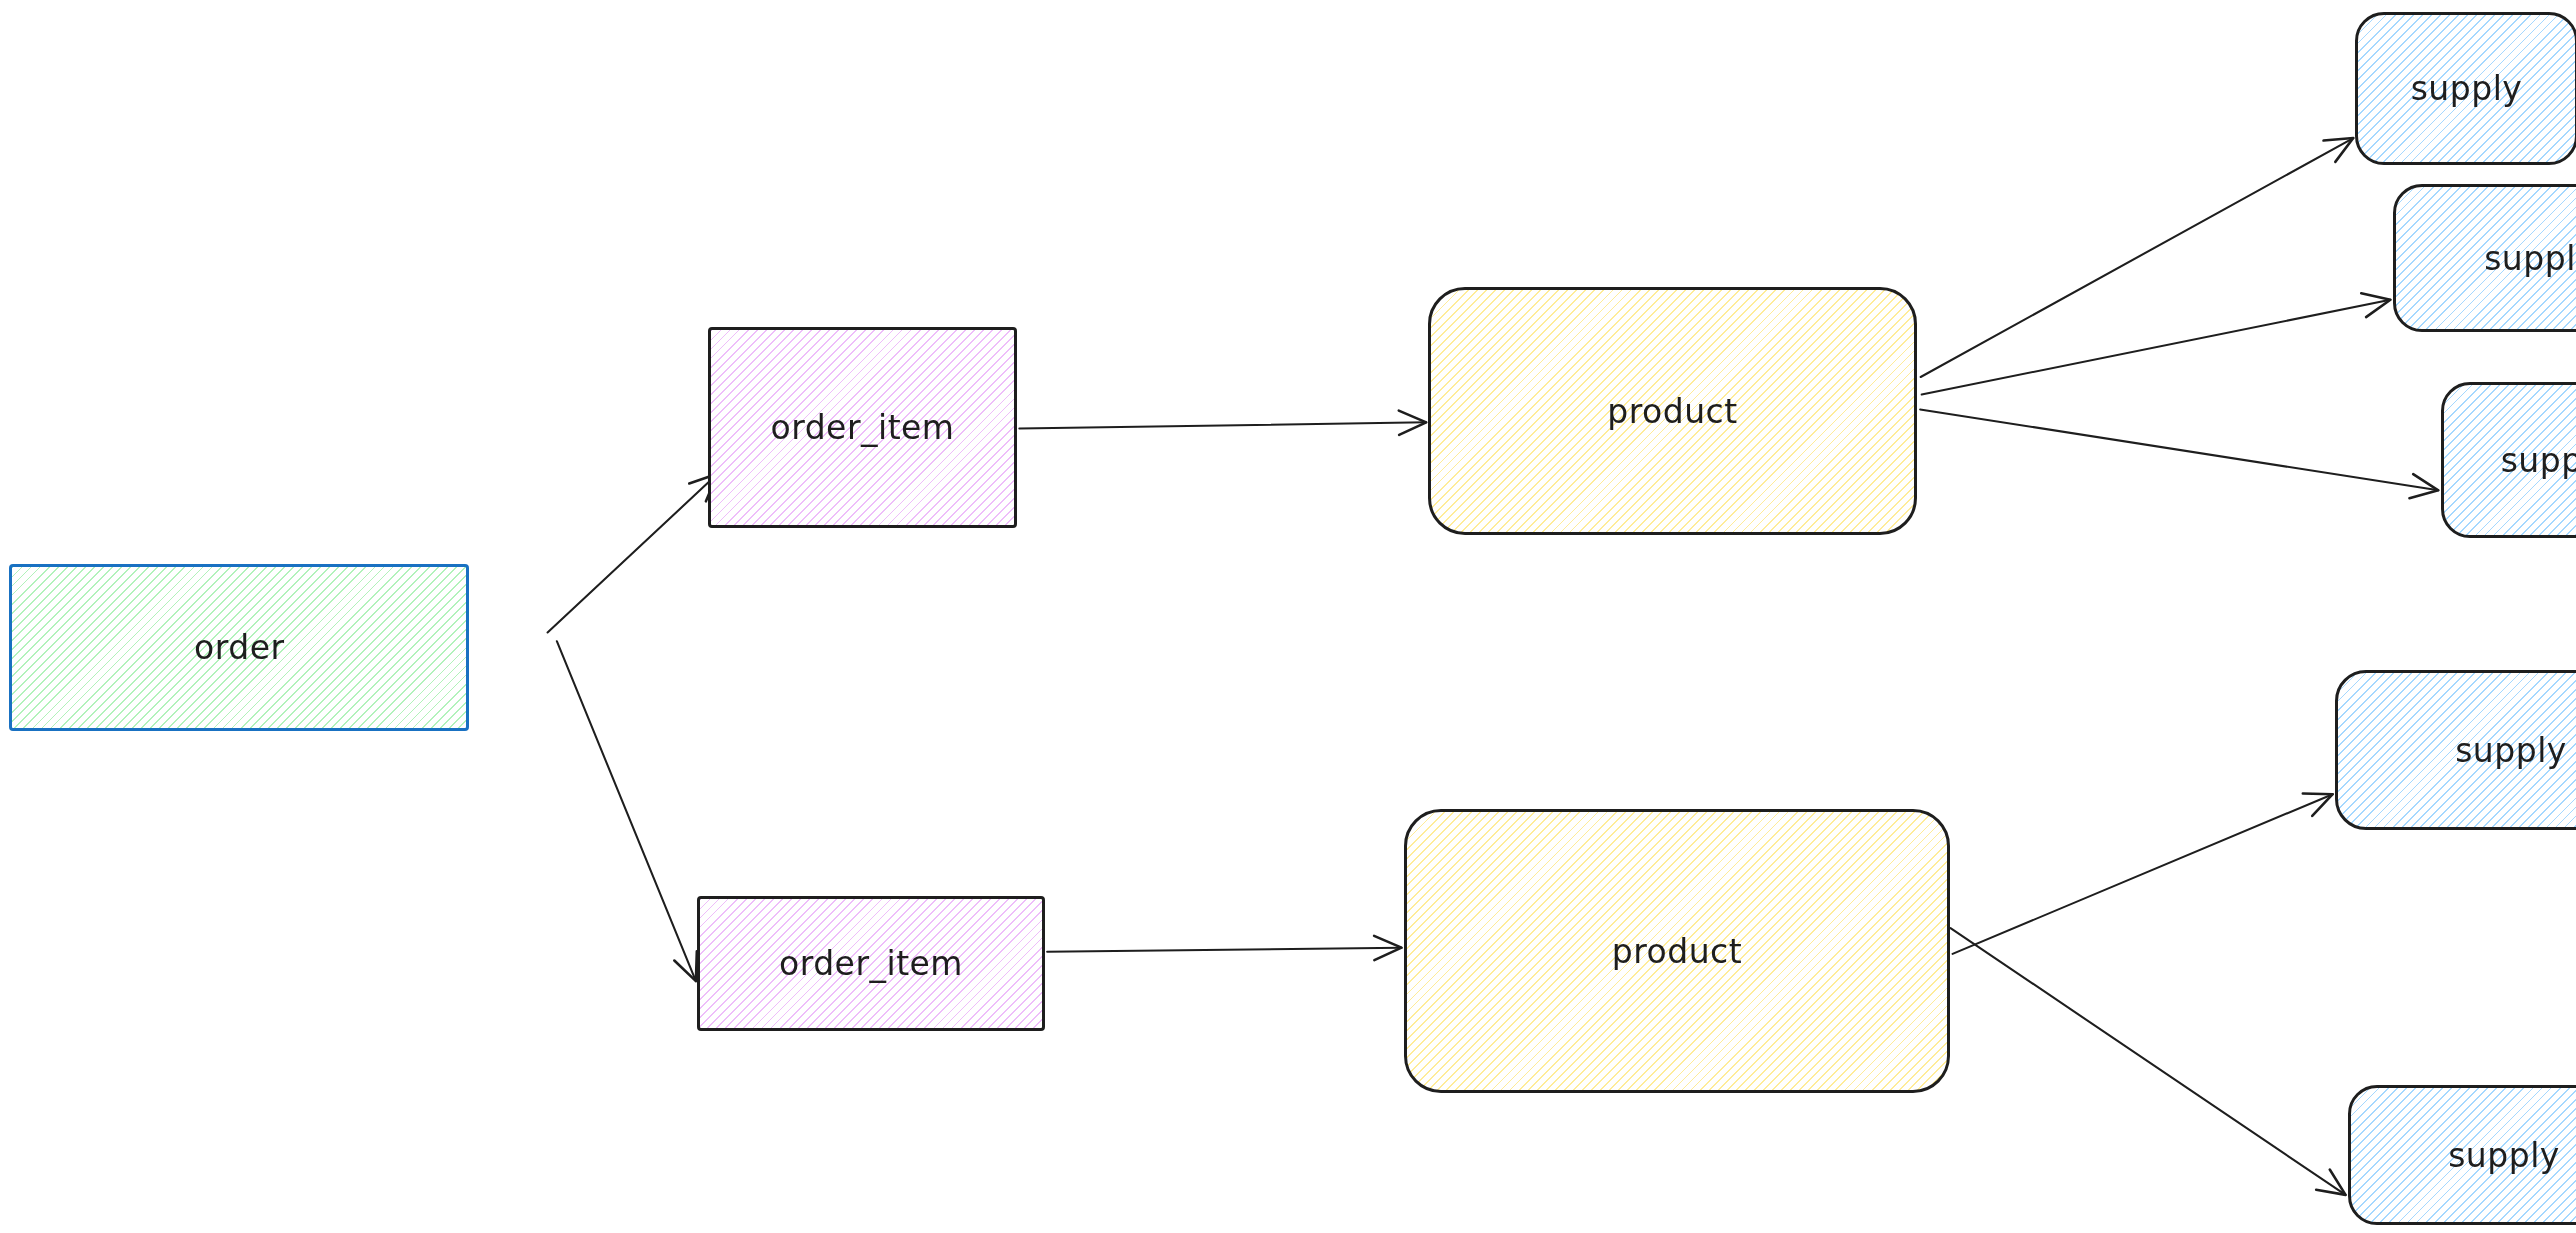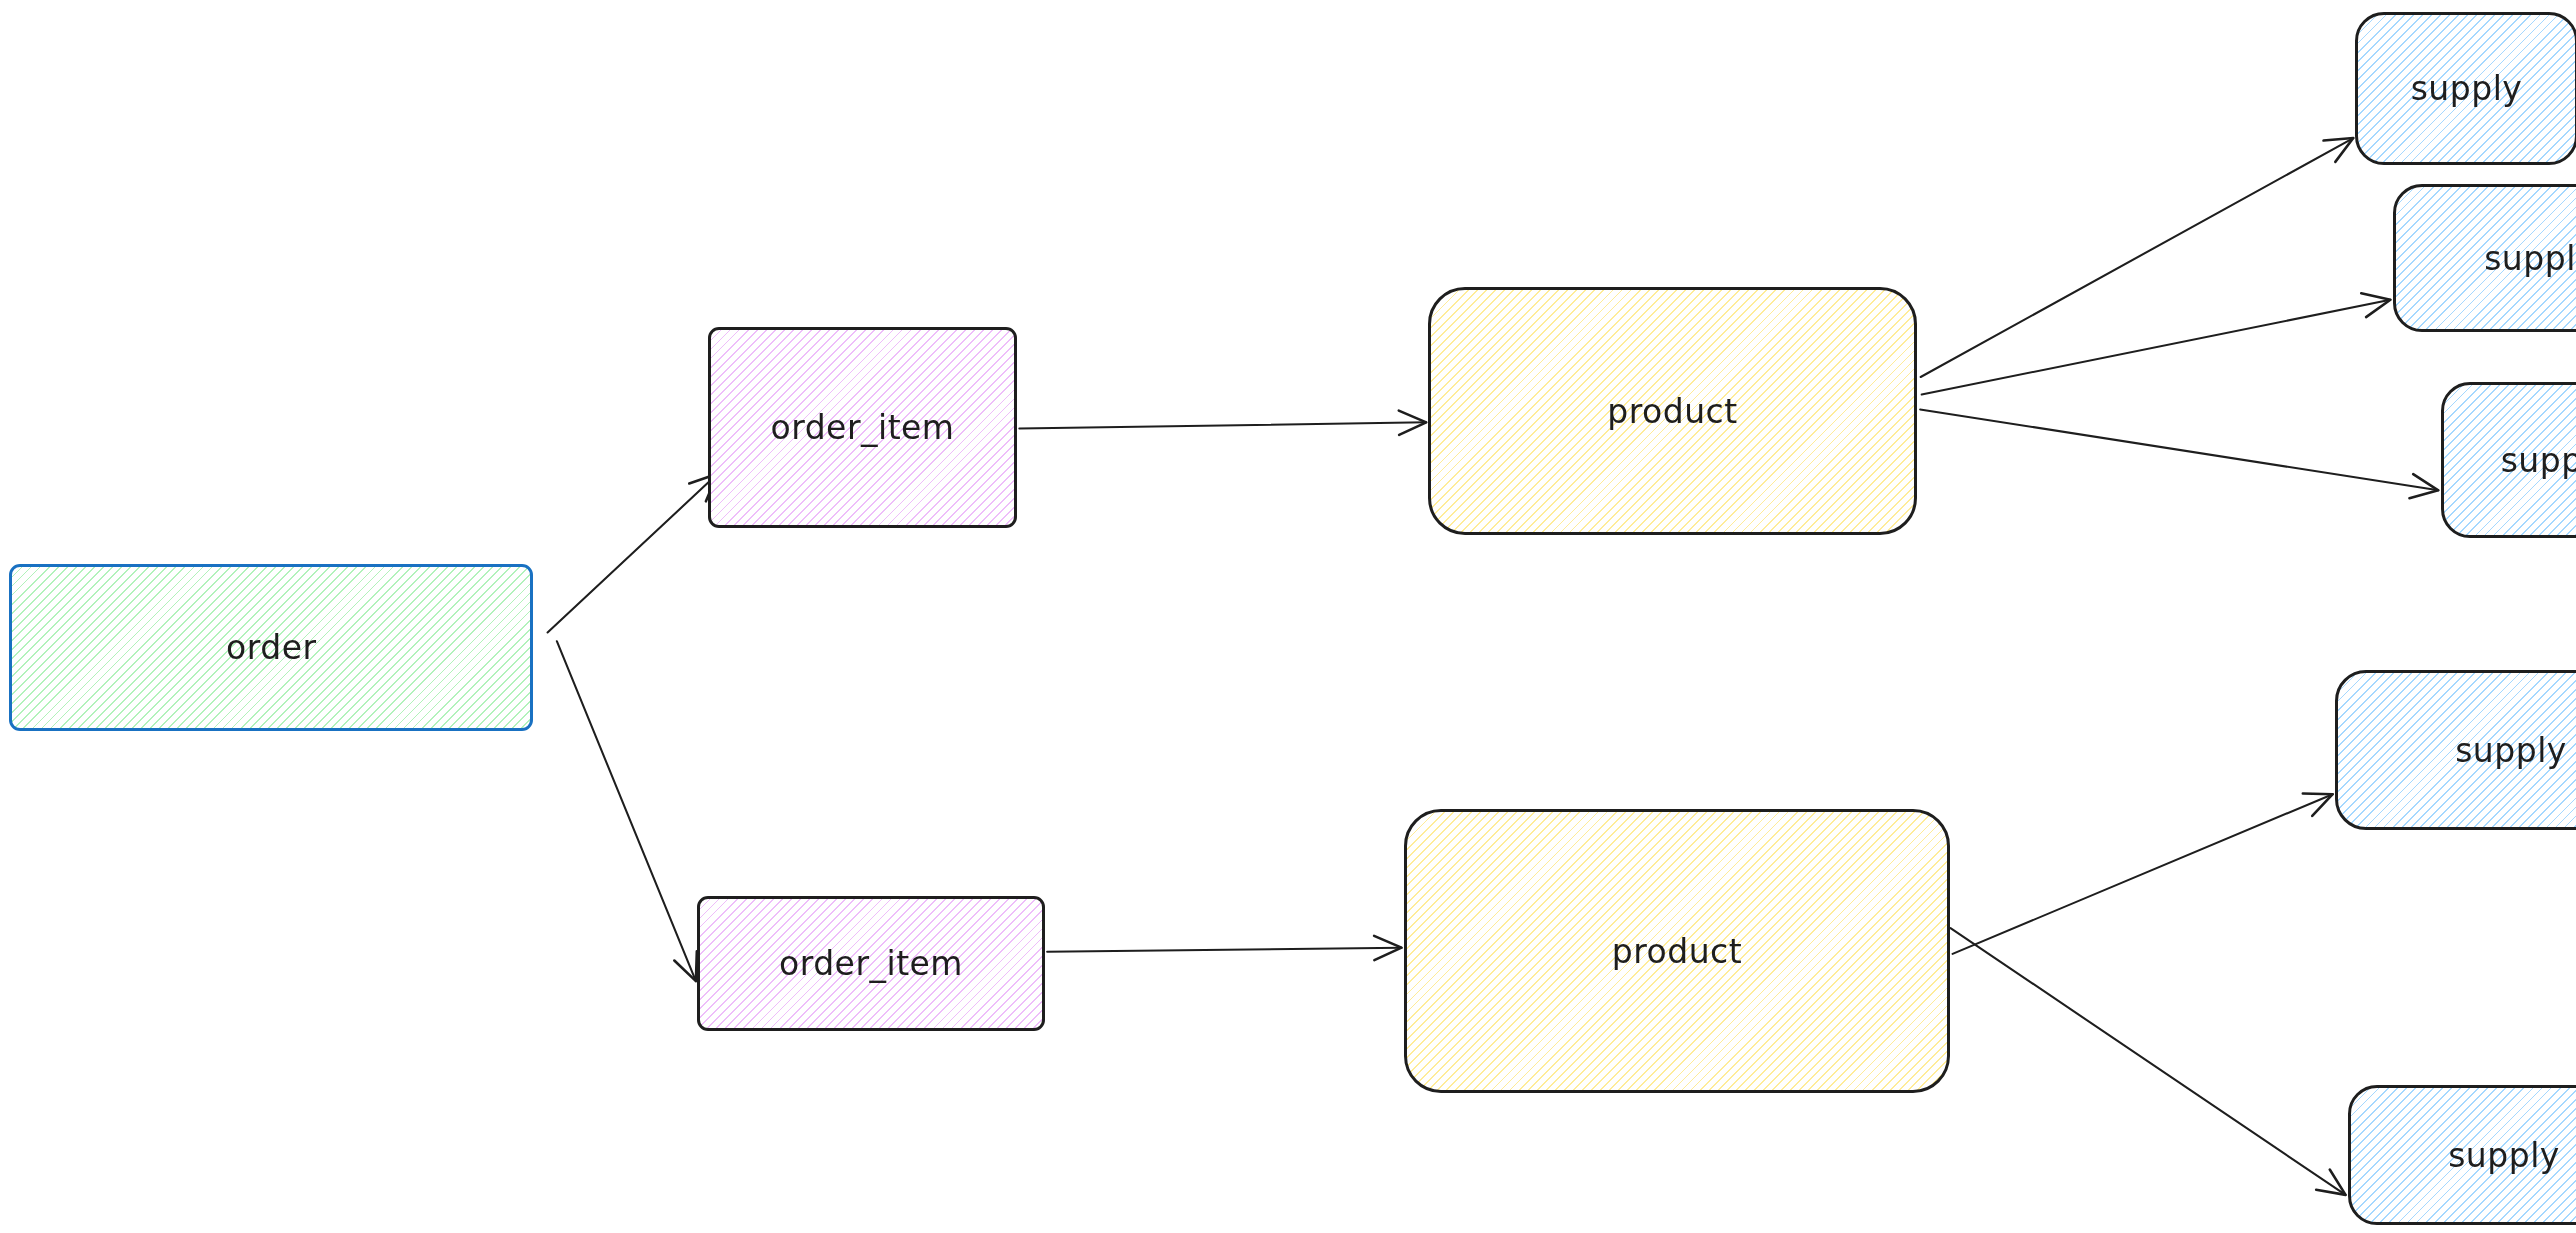--- a/index.html
+++ b/index.html
@@ -15,36 +15,36 @@
     left: 0; top: 0;
     width: 2700px;
     height: 1233px;
     font-family: "DejaVu Sans", sans-serif;
     background: #ffffff;
   }
   .node {
     position: absolute;
     box-sizing: border-box;
     border: 3.1px solid #1e1e1e;
-    border-radius: 11px;
+    border-radius: 4px;
     display: flex;
     align-items: center;
     justify-content: center;
     background-color: #ffffff;
   }
   .node .label {
     font-size: 33px;
     font-weight: normal;
     color: #1e1e1e;
     letter-spacing: 0.5px;
     white-space: nowrap;
     user-select: none;
   }
   
-  #n-order { left: 9.3px;   top: 564px; width: 524px; height: 167px; border-width: 3.6px; }
+  #n-order { left: 9.3px;   top: 564px; width: 460px; height: 167px; border-width: 3.6px; }
   #n-oi1   { left: 708px; top: 327px;  width: 309px;  height: 201px; }
   #n-oi2   { left: 697px; top: 896px; width: 348px;  height: 135px; }
   #n-p1    { left: 1428px; top: 287px;  width: 489px;  height: 248px; border-radius: 37px; }
   #n-p2    { left: 1404px; top: 809px; width: 546px; height: 284px; border-radius: 37px; }
   #n-s1    { left: 2355px; top: 12.4px;   width: 223px;  height: 153px; border-radius: 29px; }
   #n-s2    { left: 2393px; top: 184px;  width: 294px;  height: 148px; border-radius: 29px; }
   #n-s3    { left: 2441px; top: 382px;  width: 231px;  height: 156px; border-radius: 29px; }
   #n-s4    { left: 2335px; top: 670px; width: 352px;  height: 160px; border-radius: 31px; }
   #n-s5    { left: 2348px; top: 1085px; width: 312px;  height: 140px; border-radius: 29px; }
 

